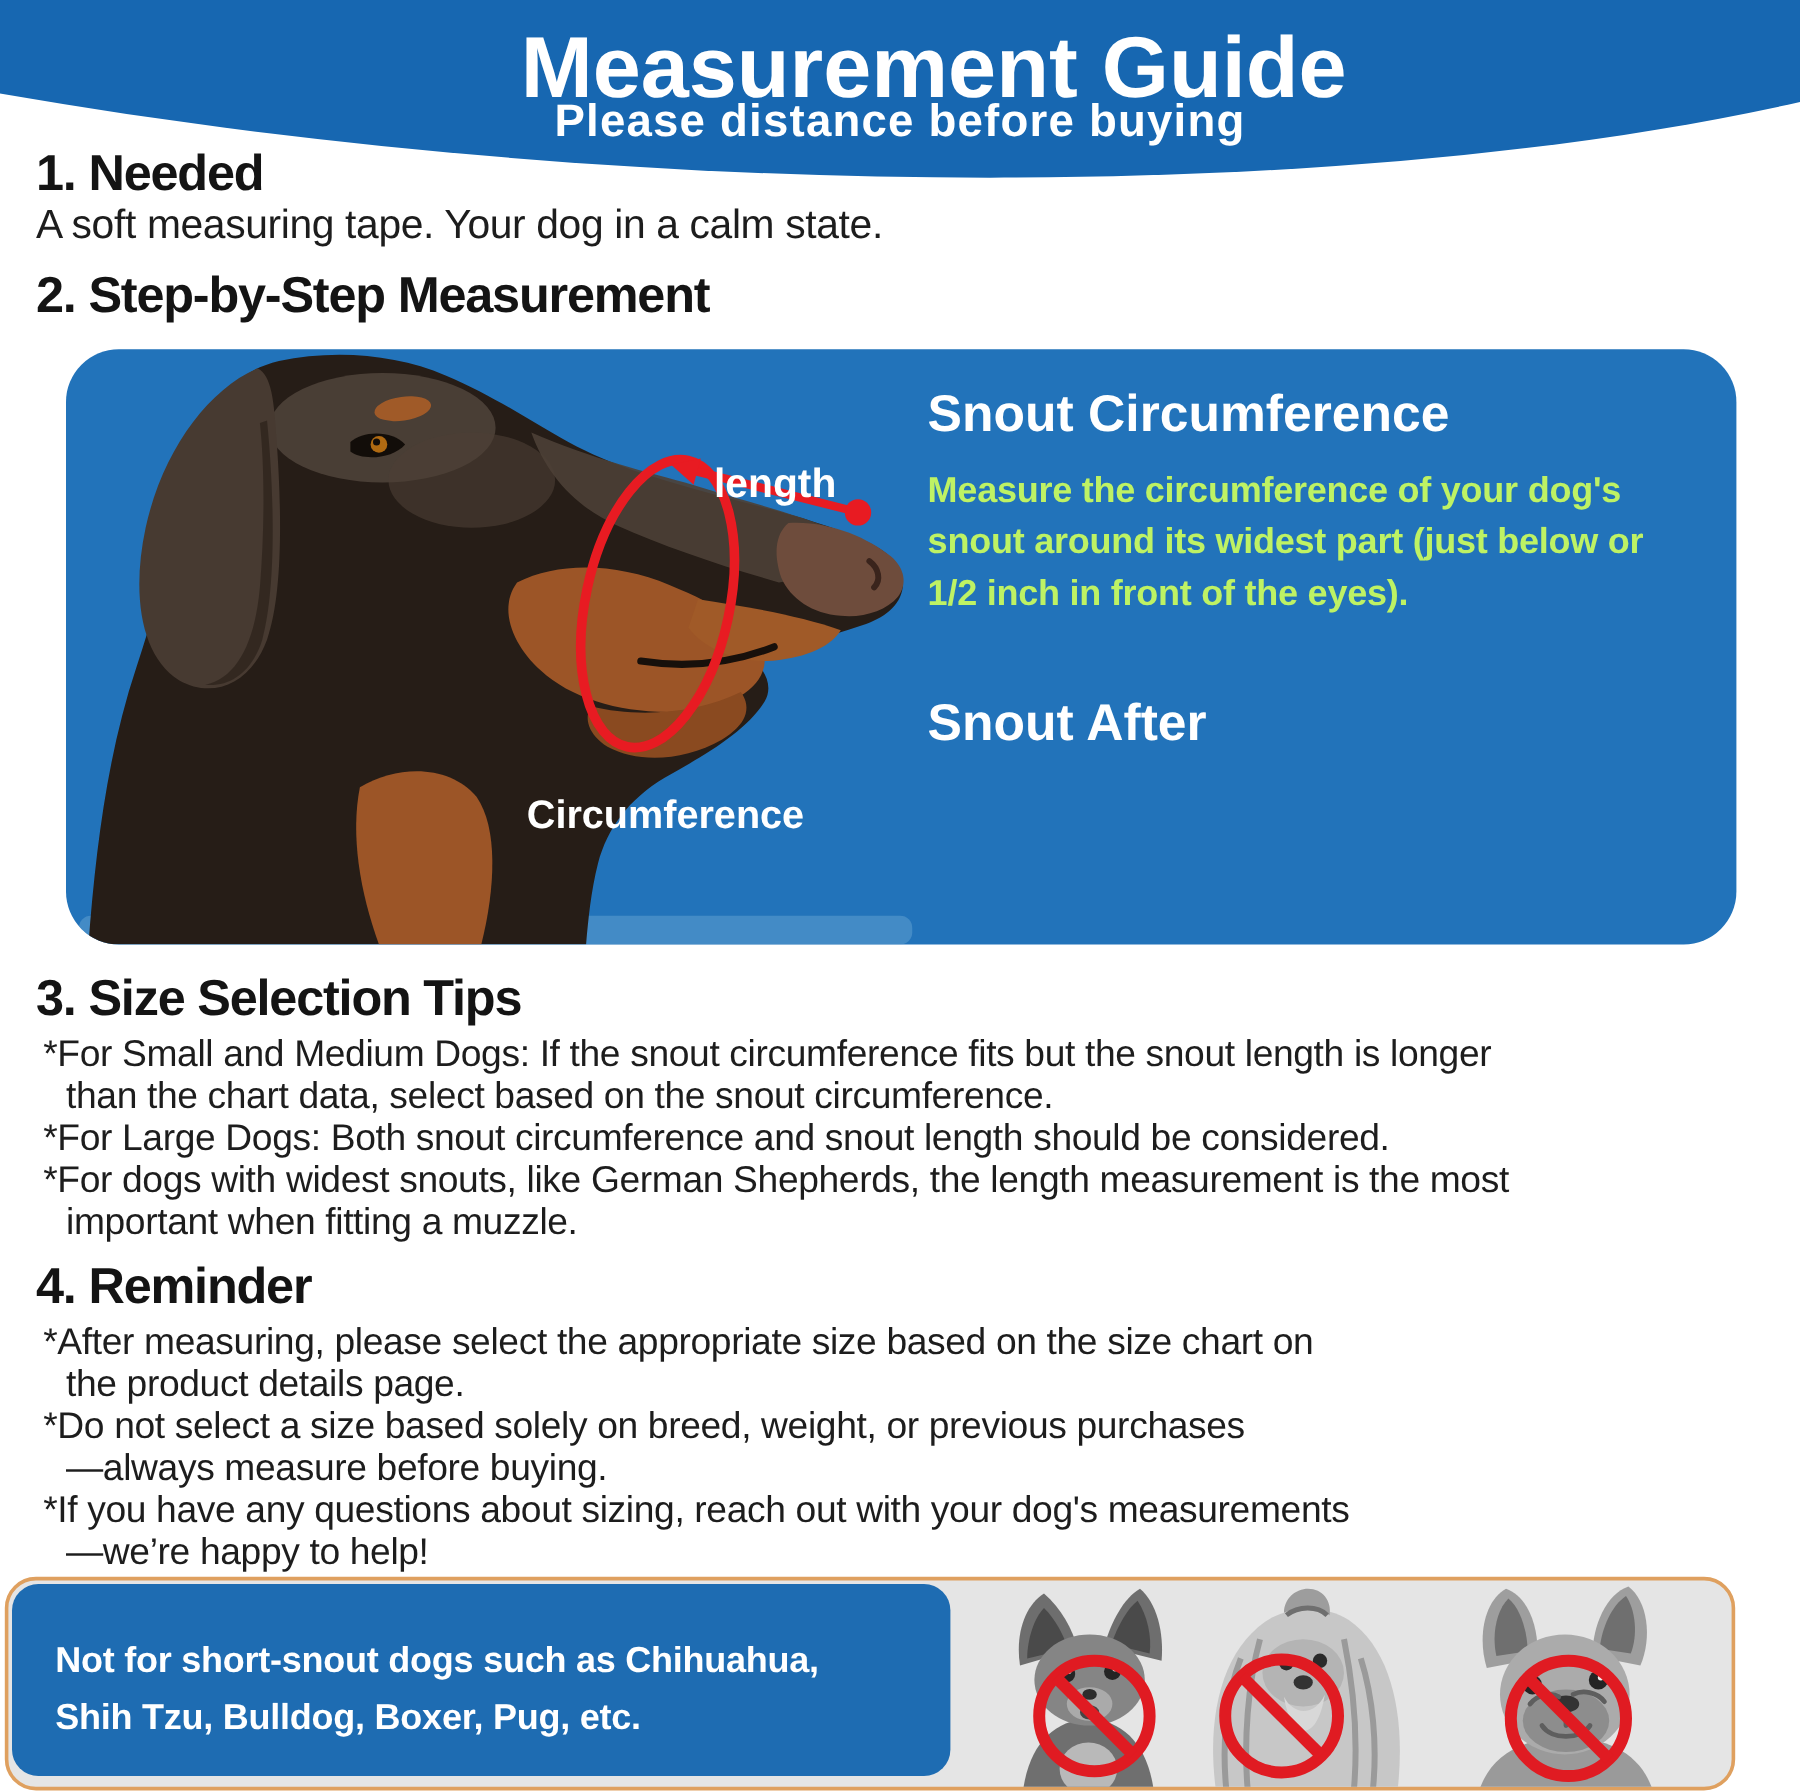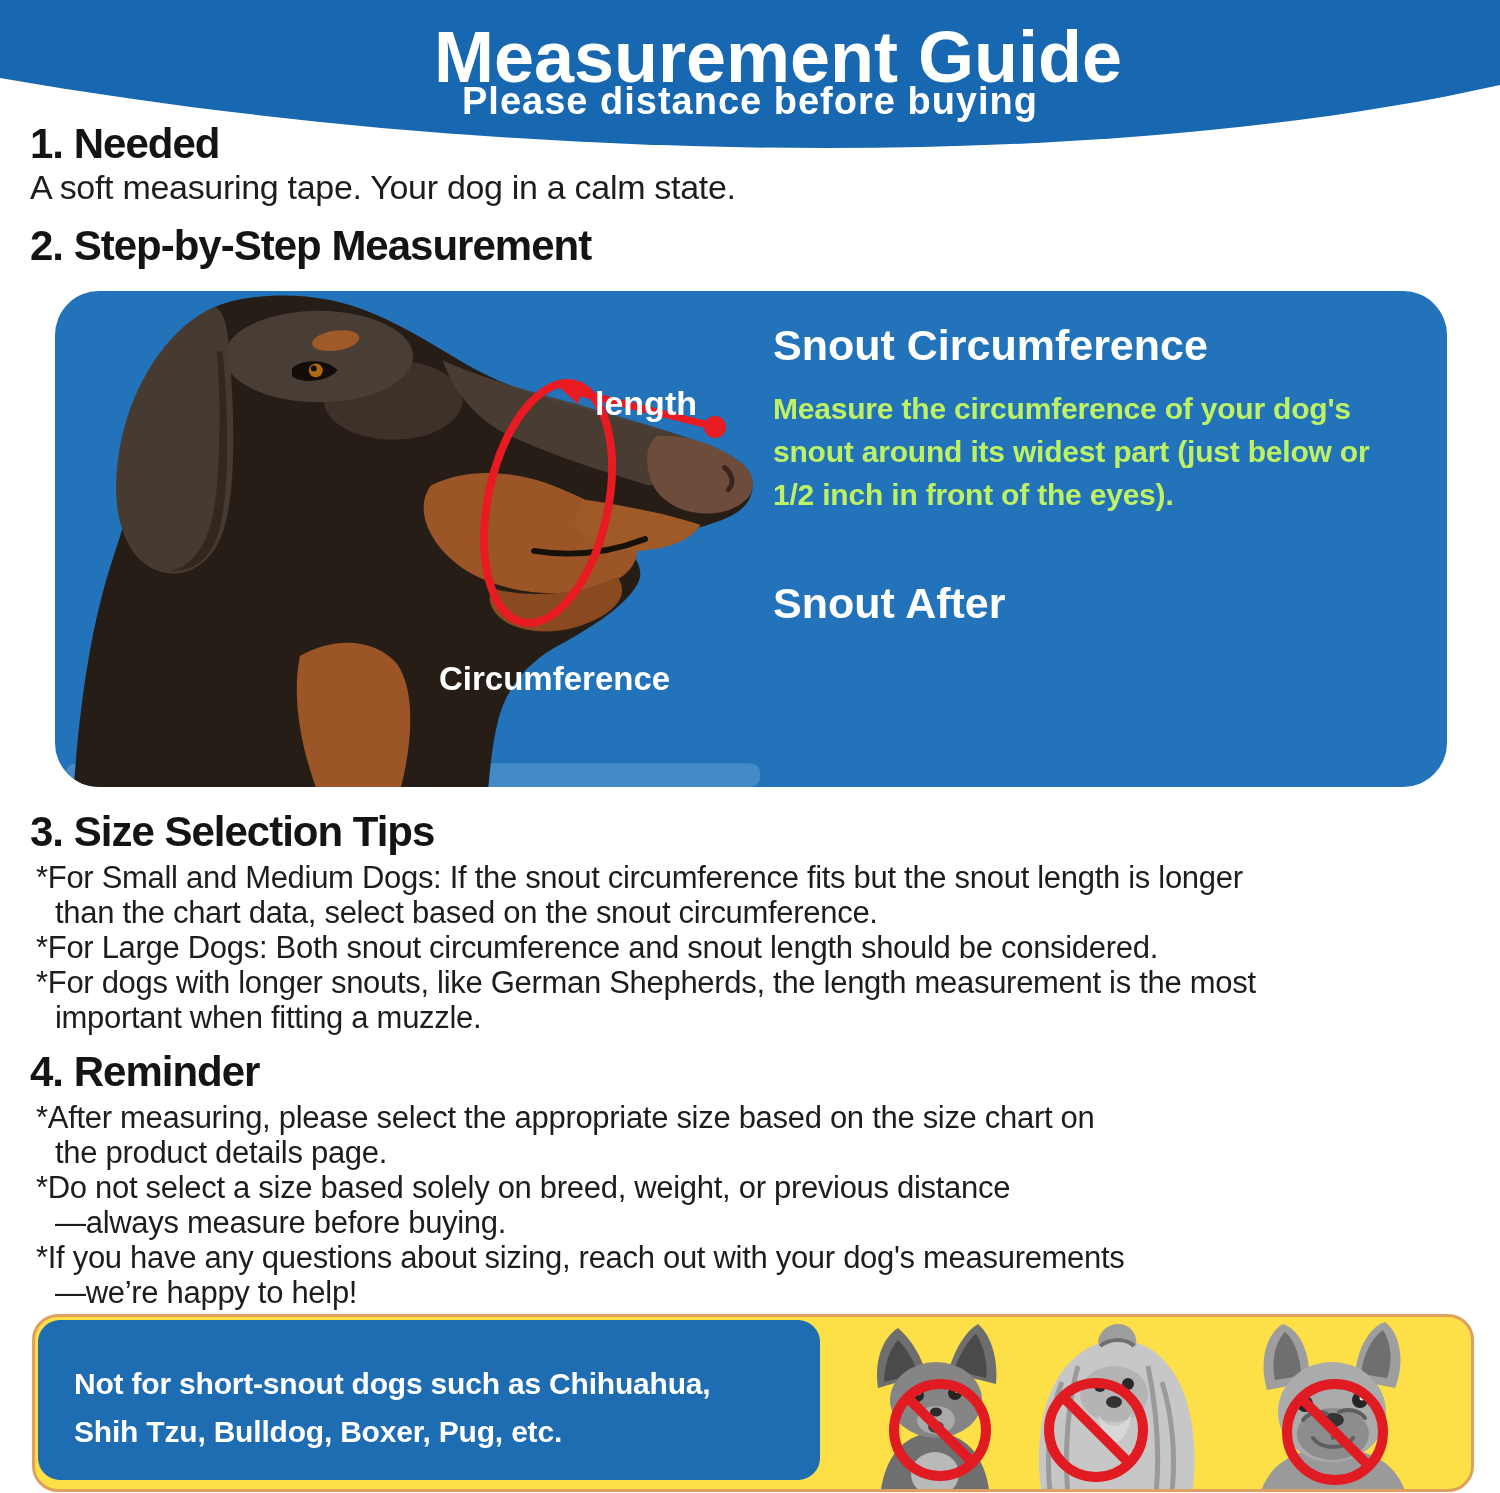--- a/index.html
+++ b/index.html
@@ -10,21 +10,21 @@
   .h1sub{font-size:38px;font-weight:bold;color:#fff;letter-spacing:1px;text-align:center;width:100%;}
   .sec-head{font-size:42px;font-weight:bold;letter-spacing:-1px;color:#141414;white-space:nowrap;}
   .body-line{font-size:31px;font-weight:500;letter-spacing:-0.3px;color:#1d1d1d;white-space:nowrap;}
   .lead{font-size:34px;font-weight:500;letter-spacing:-0.3px;white-space:nowrap;}
   .list .body-line{height:35px;line-height:35px;}
   .list .cont{padding-left:19px;}
   .panel{left:55px;top:291px;width:1392px;height:496px;background:#2273ba;border-radius:44px;overflow:hidden;}
   .panel-h{font-size:43px;font-weight:bold;color:#fff;letter-spacing:0px;white-space:nowrap;}
   .panel-t{font-size:30px;font-weight:bold;color:#bef264;letter-spacing:-0.2px;line-height:43px;white-space:nowrap;}
   .anno{font-size:33px;font-weight:bold;color:#fff;white-space:nowrap;margin-top:35px;}
-  .warn-outer{left:32px;top:1314px;width:1436px;height:172px;border:3px solid #dfa05f;border-radius:26px;background:#fde047;overflow:hidden;}
+  .warn-outer{left:4px;top:1314px;width:1436px;height:172px;border:3px solid #dfa05f;border-radius:26px;background:#e5e5e5;overflow:hidden;}
   .warn-blue{left:3px;top:3px;width:782px;height:160px;background:#1e6cb2;border-radius:22px;}
   .warn-line{font-size:30px;font-weight:bold;color:#fff;letter-spacing:-0.2px;white-space:nowrap;height:48px;line-height:48px;}
 </style>
 </head>
 <body>
 
 <svg class="abs" style="left:0;top:0;" width="1500" height="185" viewBox="0 0 1500 185">
   <path d="M0,0 L1500,0 L1500,85 C1100,175 500,165 0,78 Z" fill="#1767b1"></path>
 </svg>
 <div class="abs h1" style="left:0;top:16px;">Measurement Guide</div>
@@ -106,29 +106,29 @@
     <div class="panel-t">1/2 inch in front of the eyes).</div>
   </div>
   <div class="abs panel-h" style="left:718px;top:288px;">Snout After</div>
 </div>
 
 <div class="abs sec-head" style="left:30px;top:808px;">3. Size Selection Tips</div>
 <div class="abs list" style="left:36px;top:860px;">
   <div class="body-line">*For Small and Medium Dogs: If the snout circumference fits but the snout length is longer</div>
   <div class="body-line cont">than the chart data, select based on the snout circumference.</div>
   <div class="body-line">*For Large Dogs: Both snout circumference and snout length should be considered.</div>
-  <div class="body-line">*For dogs with longer snouts, like German Shepherds, the length measurement is the most</div>
+  <div class="body-line">*For dogs with widest snouts, like German Shepherds, the length measurement is the most</div>
   <div class="body-line cont">important when fitting a muzzle.</div>
 </div>
 
 <div class="abs sec-head" style="left:30px;top:1048px;">4. Reminder</div>
 <div class="abs list" style="left:36px;top:1100px;">
   <div class="body-line">*After measuring, please select the appropriate size based on the size chart on</div>
   <div class="body-line cont">the product details page.</div>
-  <div class="body-line">*Do not select a size based solely on breed, weight, or previous distance</div>
+  <div class="body-line">*Do not select a size based solely on breed, weight, or previous purchases</div>
   <div class="body-line cont">—always measure before buying.</div>
   <div class="body-line">*If you have any questions about sizing, reach out with your dog's measurements</div>
   <div class="body-line cont">—we’re happy to help!</div>
 </div>
 
 <div class="abs warn-outer">
   <div class="abs warn-blue">
     <div class="abs" style="left:36px;top:40px;">
       <div class="warn-line">Not for short-snout dogs such as Chihuahua,</div>
       <div class="warn-line">Shih Tzu, Bulldog, Boxer, Pug, etc.</div>

